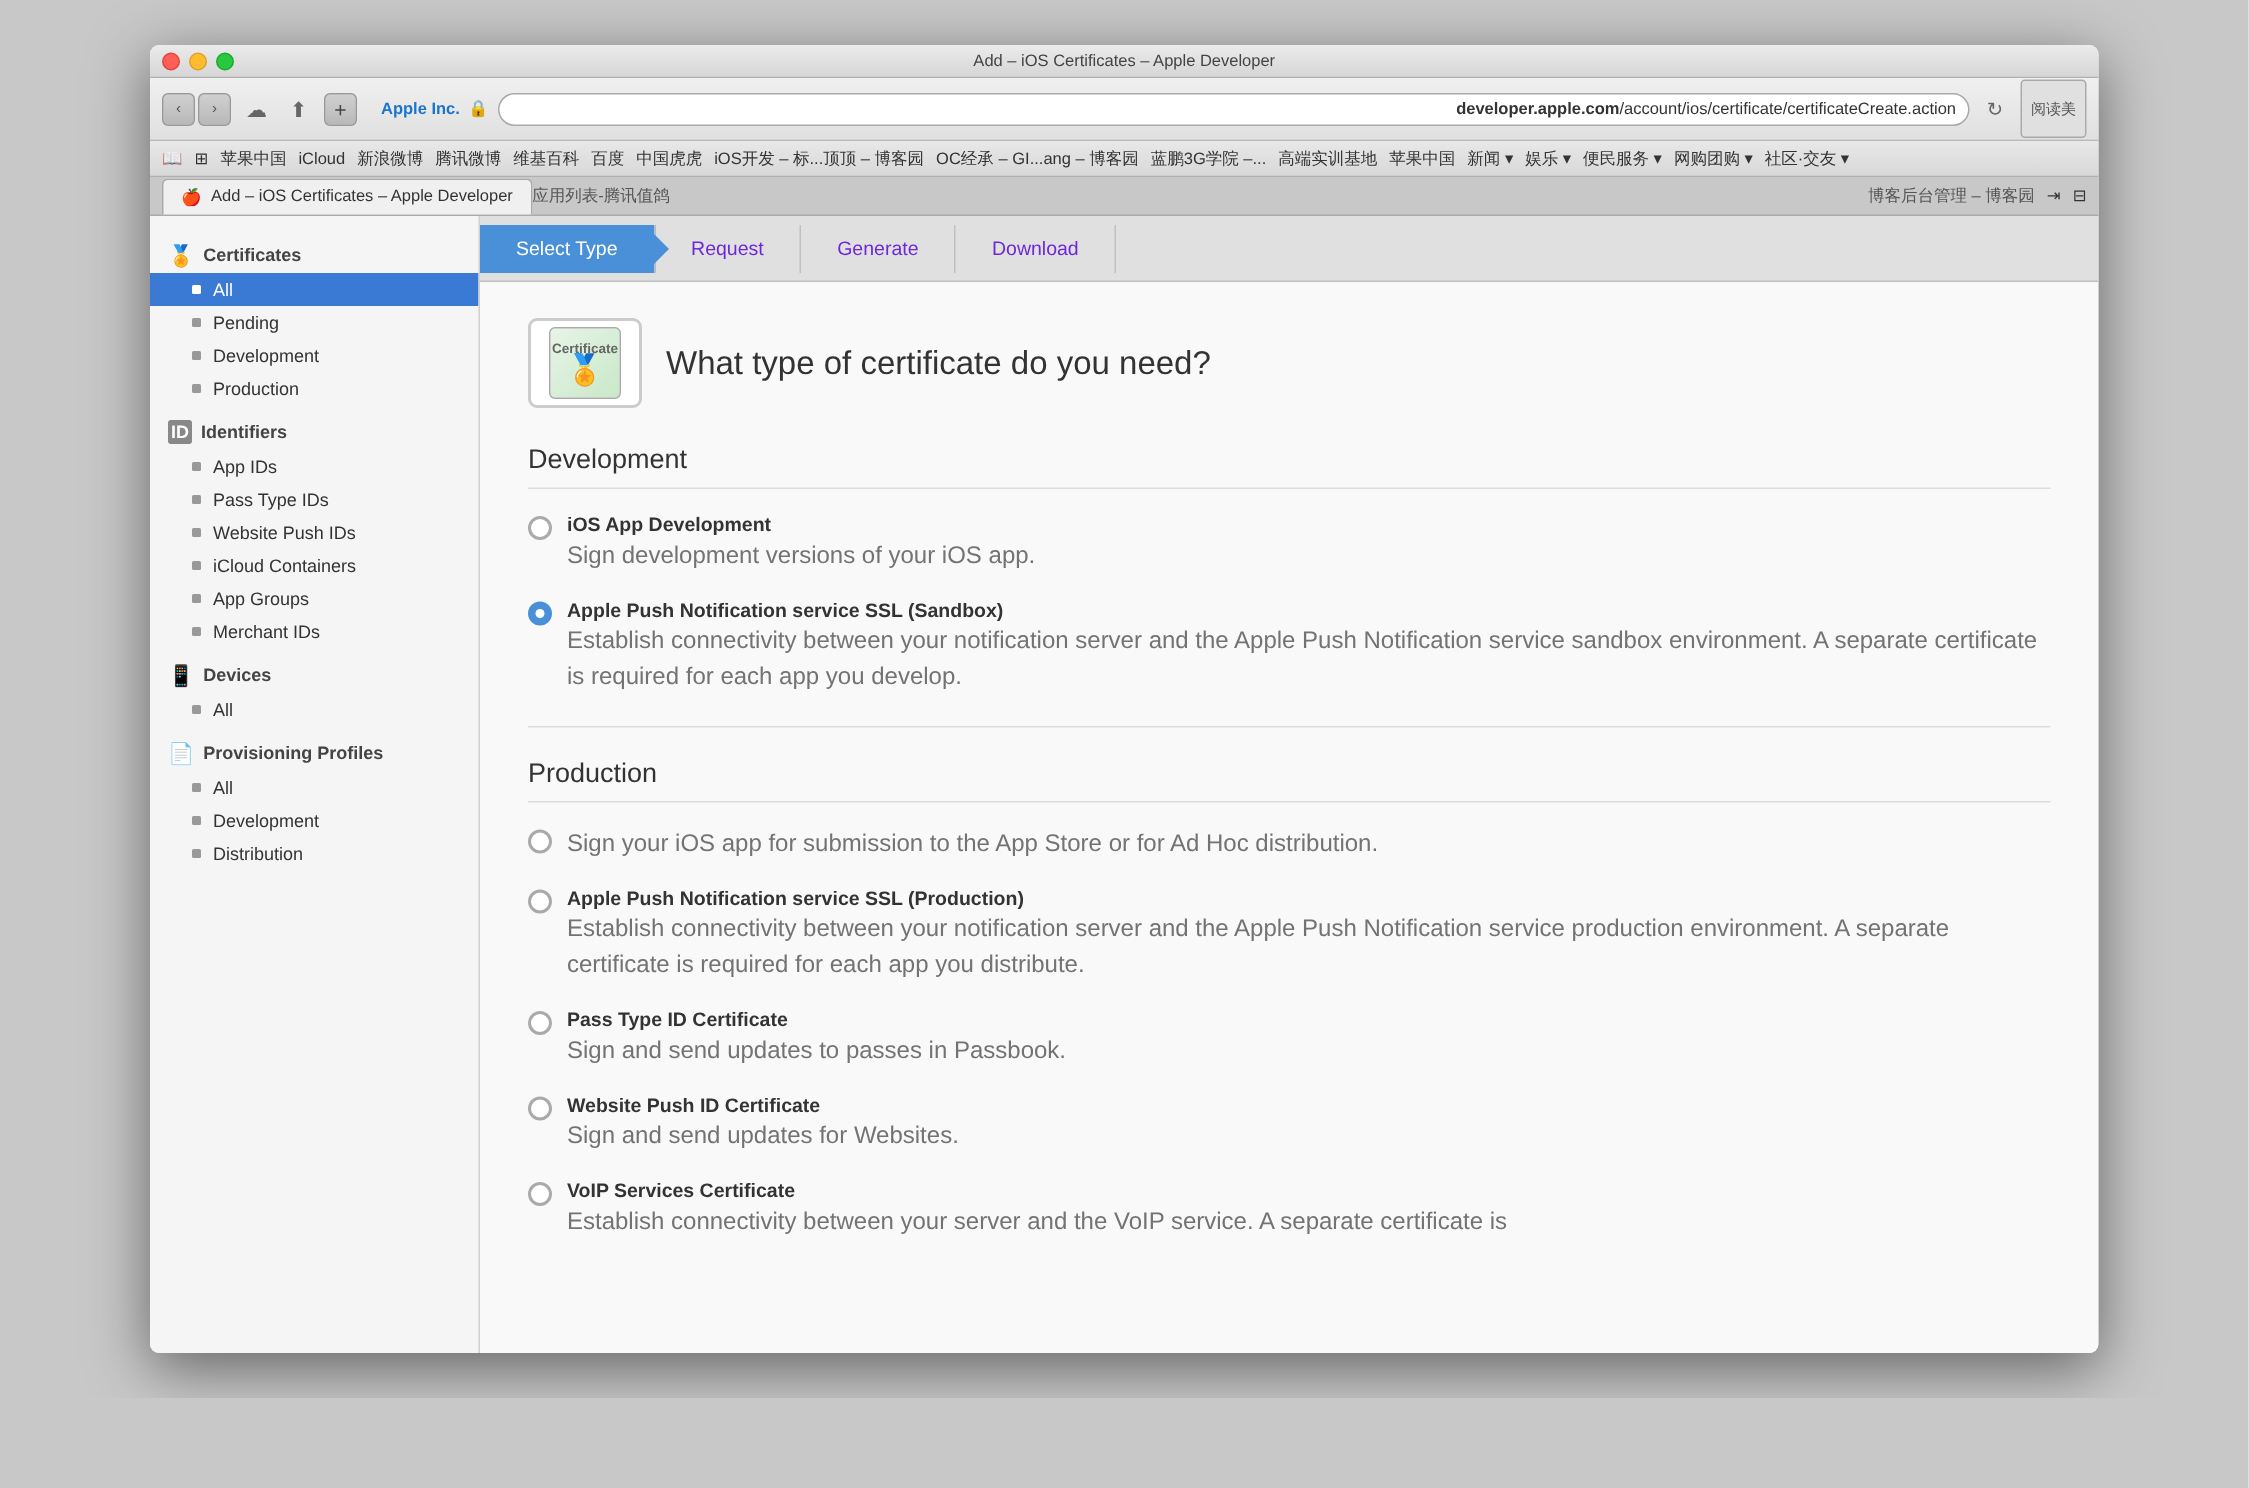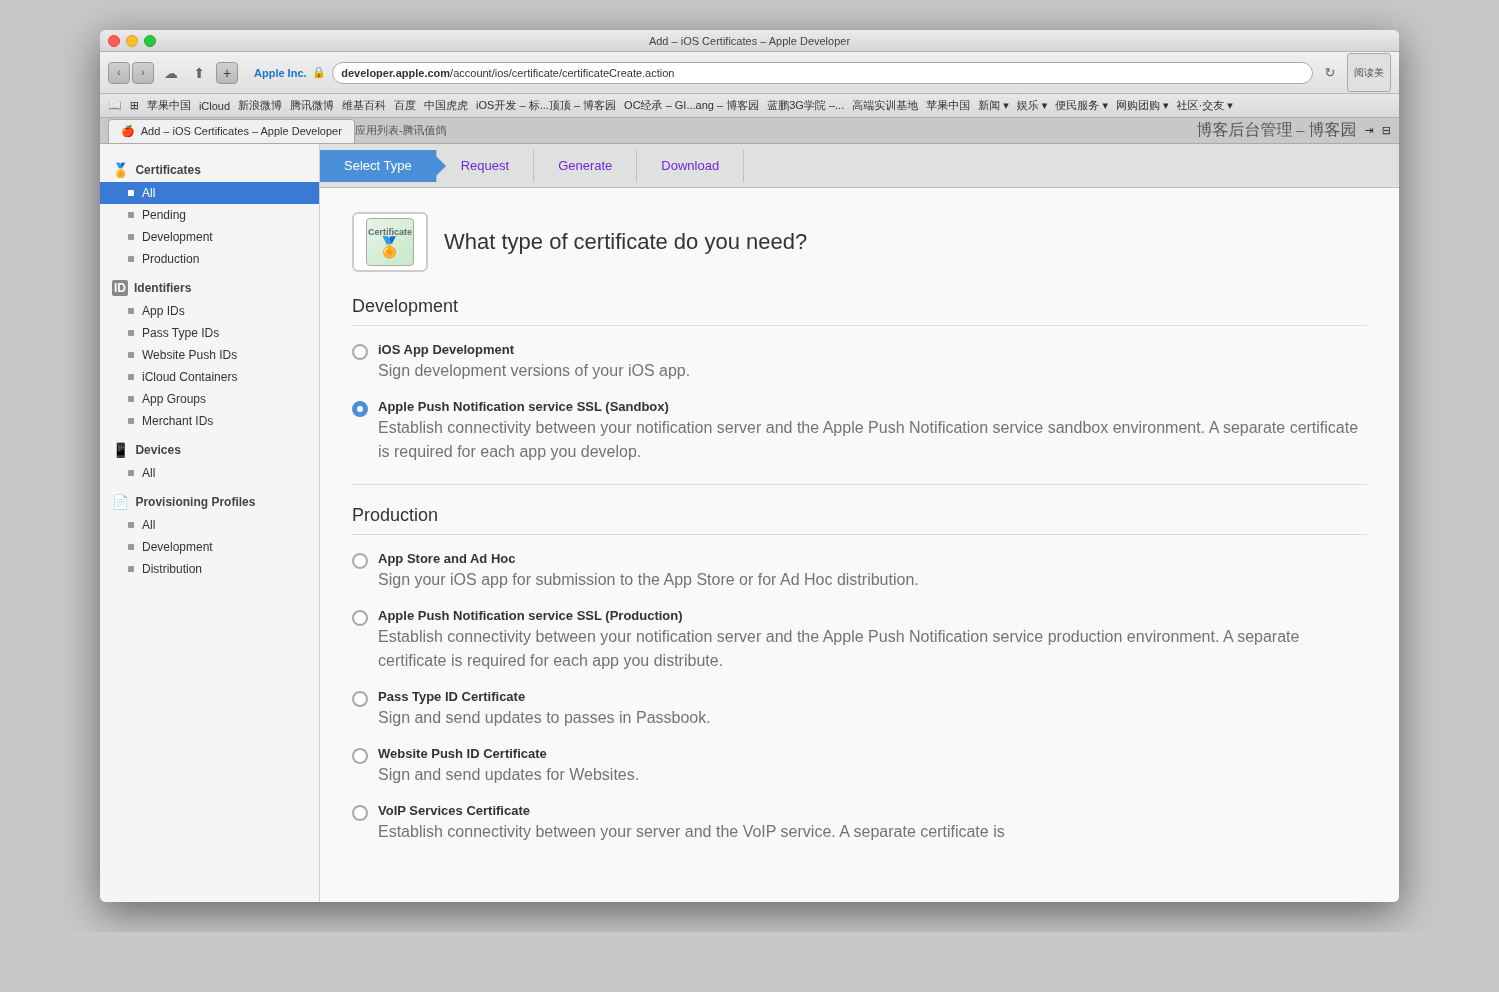--- a/index.html
+++ b/index.html
@@ -16,21 +16,21 @@
     .tl-green { background: #28c940; border: 1px solid #1aab29; }
     .title-bar-title { position: absolute; left: 50%; transform: translateX(-50%); font-size: 11px; color: #444; font-weight: 500; white-space: nowrap; }
 
     
     .toolbar { background: linear-gradient(to bottom, #f0f0f0, #e0e0e0); border-bottom: 1px solid #b8b8b8; padding: 4px 8px; display: flex; align-items: center; gap: 6px; flex-shrink: 0; height: 42px; }
     .toolbar-nav { display: flex; gap: 2px; }
     .nav-btn { width: 22px; height: 22px; background: linear-gradient(to bottom, #d0d0d0, #b8b8b8); border: 1px solid #999; border-radius: 4px; display: flex; align-items: center; justify-content: center; cursor: pointer; font-size: 10px; color: #555; }
     .cloud-btn { width: 22px; height: 22px; display: flex; align-items: center; justify-content: center; font-size: 14px; color: #666; cursor: pointer; }
     .share-btn { width: 22px; height: 22px; display: flex; align-items: center; justify-content: center; font-size: 14px; color: #666; cursor: pointer; }
     .plus-btn { width: 22px; height: 22px; background: linear-gradient(to bottom, #d0d0d0, #b8b8b8); border: 1px solid #999; border-radius: 4px; display: flex; align-items: center; justify-content: center; font-size: 14px; color: #444; cursor: pointer; }
-    .url-bar { flex: 1; height: 22px; background: #fff; border: 1px solid #aaa; border-radius: 11px; padding: 0 8px; font-size: 11px; color: #333; display: flex; align-items: center; gap: 4px; }
+    .url-bar { flex: 1; height: 22px; background: #fff; border: 1px solid #aaa; border-radius: 11px; padding: 0 8px; font-size: 11px; color: #333; display: flex; align-items: center; gap: 4px; justify-content: flex-end; }
     .refresh-btn { width: 22px; height: 22px; display: flex; align-items: center; justify-content: center; font-size: 13px; color: #666; cursor: pointer; }
     .reader-btn { height: 39px; background: #e0e0e0; border: 1px solid #aaa; border-radius: 3px; padding: 0 6px; font-size: 10px; color: #555; display: flex; align-items: center; cursor: pointer; }
 
     
     .bookmarks-bar { background: linear-gradient(to bottom, #e8e8e8, #d8d8d8); border-bottom: 1px solid #b0b0b0; height: 24px; display: flex; align-items: center; padding: 0 8px; gap: 8px; flex-shrink: 0; overflow: hidden; }
     .bookmark-item { font-size: 11px; color: #333; cursor: pointer; white-space: nowrap; display: flex; align-items: center; gap: 2px; }
     .browser-tab { height: 24px; background: #f0f0f0; border: 1px solid #aaa; border-bottom: none; border-radius: 4px 4px 0 0; padding: 0 12px; font-size: 11px; display: flex; align-items: center; gap: 6px; color: #333; white-space: nowrap; }
 
     
     .main-layout { display: flex; flex: 1; overflow: hidden; }
@@ -132,21 +132,21 @@
 
   <div style="display:flex; background:#c8c8c8; border-bottom:1px solid #aaa; height:26px; align-items:center; padding:0 8px; flex-shrink:0;">
     <div class="browser-tab">
       <span>🍎</span>
       <span>Add – iOS Certificates – Apple Developer</span>
     </div>
     <div style="flex:1; display:flex; justify-content:flex-start; font-size:11px; color:#555;">
       <span>应用列表-腾讯值鸽</span>
     </div>
     <div style="display:flex; align-items:center; gap:8px;">
-      <span style="font-size:16px; color:#555;font-family:Liberation Serif, serif;">博客后台管理 – 博客园</span>
+      <span style="font-size:11px; color:#555;">博客后台管理 – 博客园</span>
       <span style="font-size:11px; cursor:pointer;">⇥</span>
       <span style="font-size:11px; cursor:pointer;">⊟</span>
     </div>
   </div>
 
   <div class="main-layout">
 
     <div class="sidebar">
 
       <div class="sidebar-section">
@@ -284,21 +284,20 @@
         </div>
 
         <hr class="section-divider">
 
         <div class="prod-section">
           <h2 class="section-title">Production</h2>
 
           <div class="radio-option">
             <div class="radio-circle"></div>
             <div>
-              <div class="radio-label">App Store and Ad Hoc</div>
               <div class="radio-desc">Sign your iOS app for submission to the App Store or for Ad Hoc distribution.</div>
             </div>
           </div>
 
           <div class="radio-option">
             <div class="radio-circle"></div>
             <div>
               <div class="radio-label">Apple Push Notification service SSL (Production)</div>
               <div class="radio-desc">Establish connectivity between your notification server and the Apple Push Notification service production environment. A separate certificate is required for each app you distribute.</div>
             </div>

